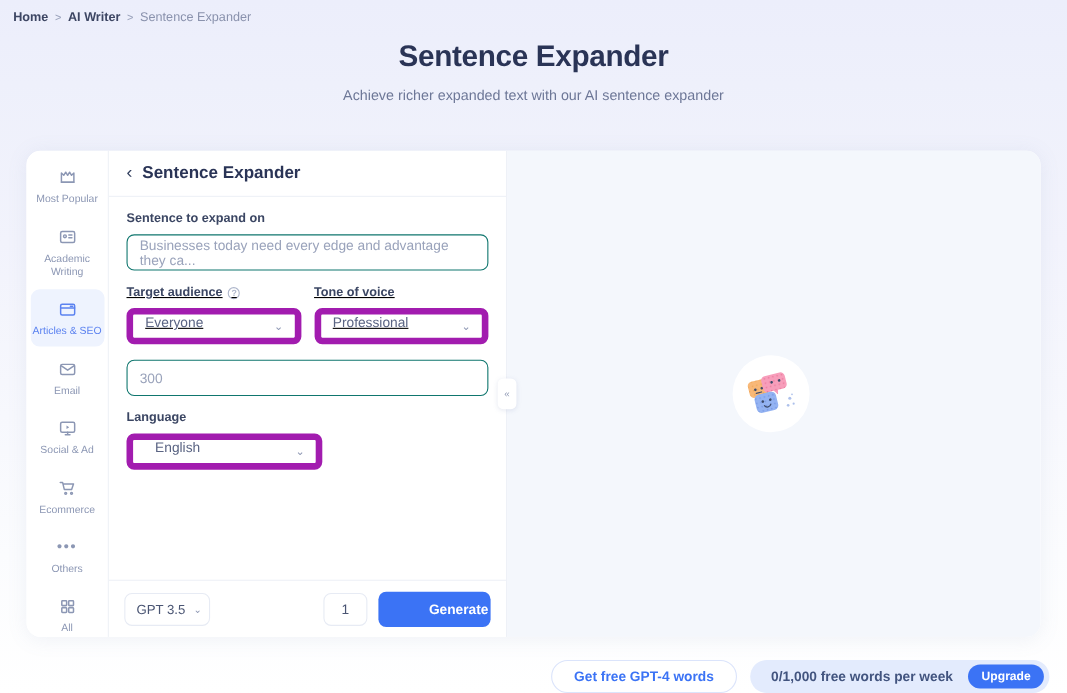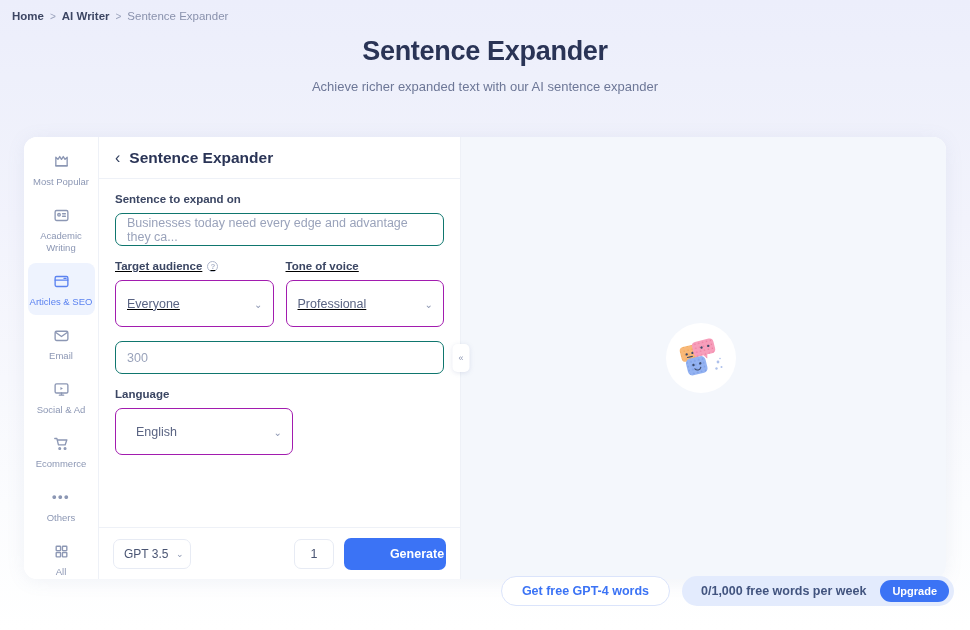--- a/index.html
+++ b/index.html
@@ -119,26 +119,26 @@
     background: #fff;
     padding: 0 11px;
     font-size: 12.5px; color: #9aa3bb;
     font-family: "Liberation Sans", sans-serif;
     display: flex; align-items: center;
   }
   .row2 { display: flex; gap: 12px; margin-top: 14px; text-decoration: underline; }
   .row2 > div { flex: 1; }
   .select {
     position: relative;
-    width: 100%; height: 47px;
-    border: 1px solid #a21caf; border-radius: 7px;
+    width: 100%; height: 33px;
+    border: 6px solid #a21caf; border-radius: 7px;
     background: #fff;
     padding: 0 26px 0 11px;
     font-size: 12.5px; color: #5a6483;
-    display: flex; align-items: center;
+    display: flex; 
     cursor: pointer;
   }
   .select .caret {
     position: absolute; right: 10px; top: 50%;
     transform: translateY(-50%);
     color: #8d97b3; font-size: 10px;
   }
   .mt14 { margin-top: 14px; }
   .half { width: 178px; padding-left: 20px; }
 
@@ -201,21 +201,21 @@
   .illus {
     width: 70px; height: 70px;
     border-radius: 50%;
     background: #ffffff;
     display: flex; align-items: center; justify-content: center;
     margin-left: -6px;
   }
 
   
   .bottom-bar {
-    position: absolute; right: 16px; bottom: 24px;
+    position: absolute; right: 16px; bottom: 0;
     display: flex; align-items: center; gap: 12px;
   }
   .free-pill {
     height: 30px;
     background: #fff;
     border: 1px solid #dbe4fb;
     border-radius: 16px;
     padding: 0 20px;
     display: flex; align-items: center;
     font-size: 12.5px; font-weight: 700; color: #3b73f5;

